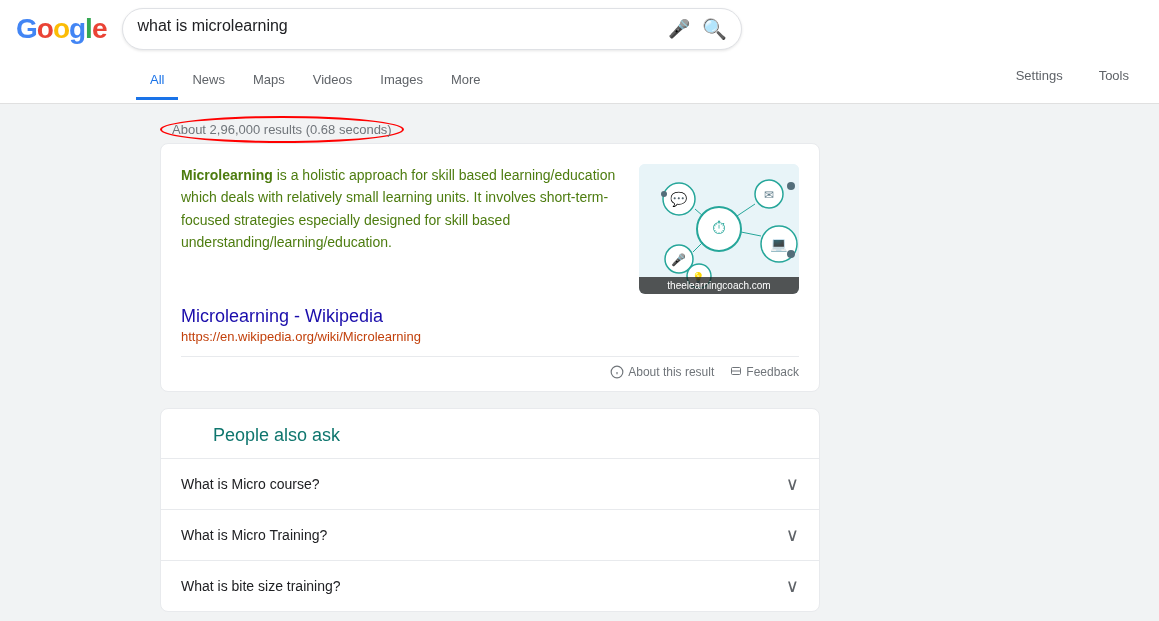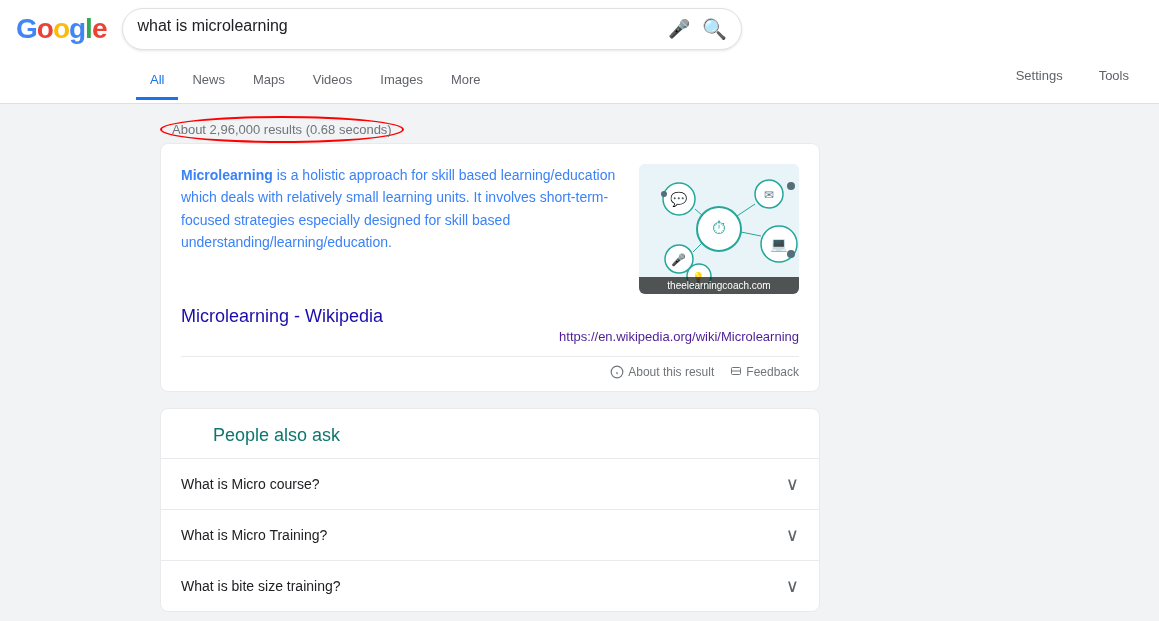--- a/index.html
+++ b/index.html
@@ -112,21 +112,21 @@
       position: relative;
     }
     .result-body {
       display: flex;
       gap: 16px;
     }
     .result-text {
       flex: 1;
       font-size: 14px;
       line-height: 1.6;
-      color: #3b82f6;
+      color: #4d7c0f;
     }
     .result-text strong {
       font-weight: bold;
     }
     .result-image {
       width: 160px;
       height: 130px;
       background: #e8f4f8;
       border-radius: 6px;
       flex-shrink: 0;
@@ -150,24 +150,23 @@
     }
     .wiki-link {
       margin-top: 12px;
     }
     .wiki-link a {
       color: #1a0dab;
       font-size: 18px;
       text-decoration: none;
     }
     .wiki-url {
-      color: #4c1d95;
+      color: #c2410c;
       font-size: 13px;
       margin-top: 2px;
-      text-align: right;
     }
     .result-footer {
       display: flex;
       align-items: center;
       justify-content: flex-end;
       gap: 16px;
       margin-top: 12px;
       padding-top: 8px;
       border-top: 1px solid #e8eaed;
       font-size: 12px;

